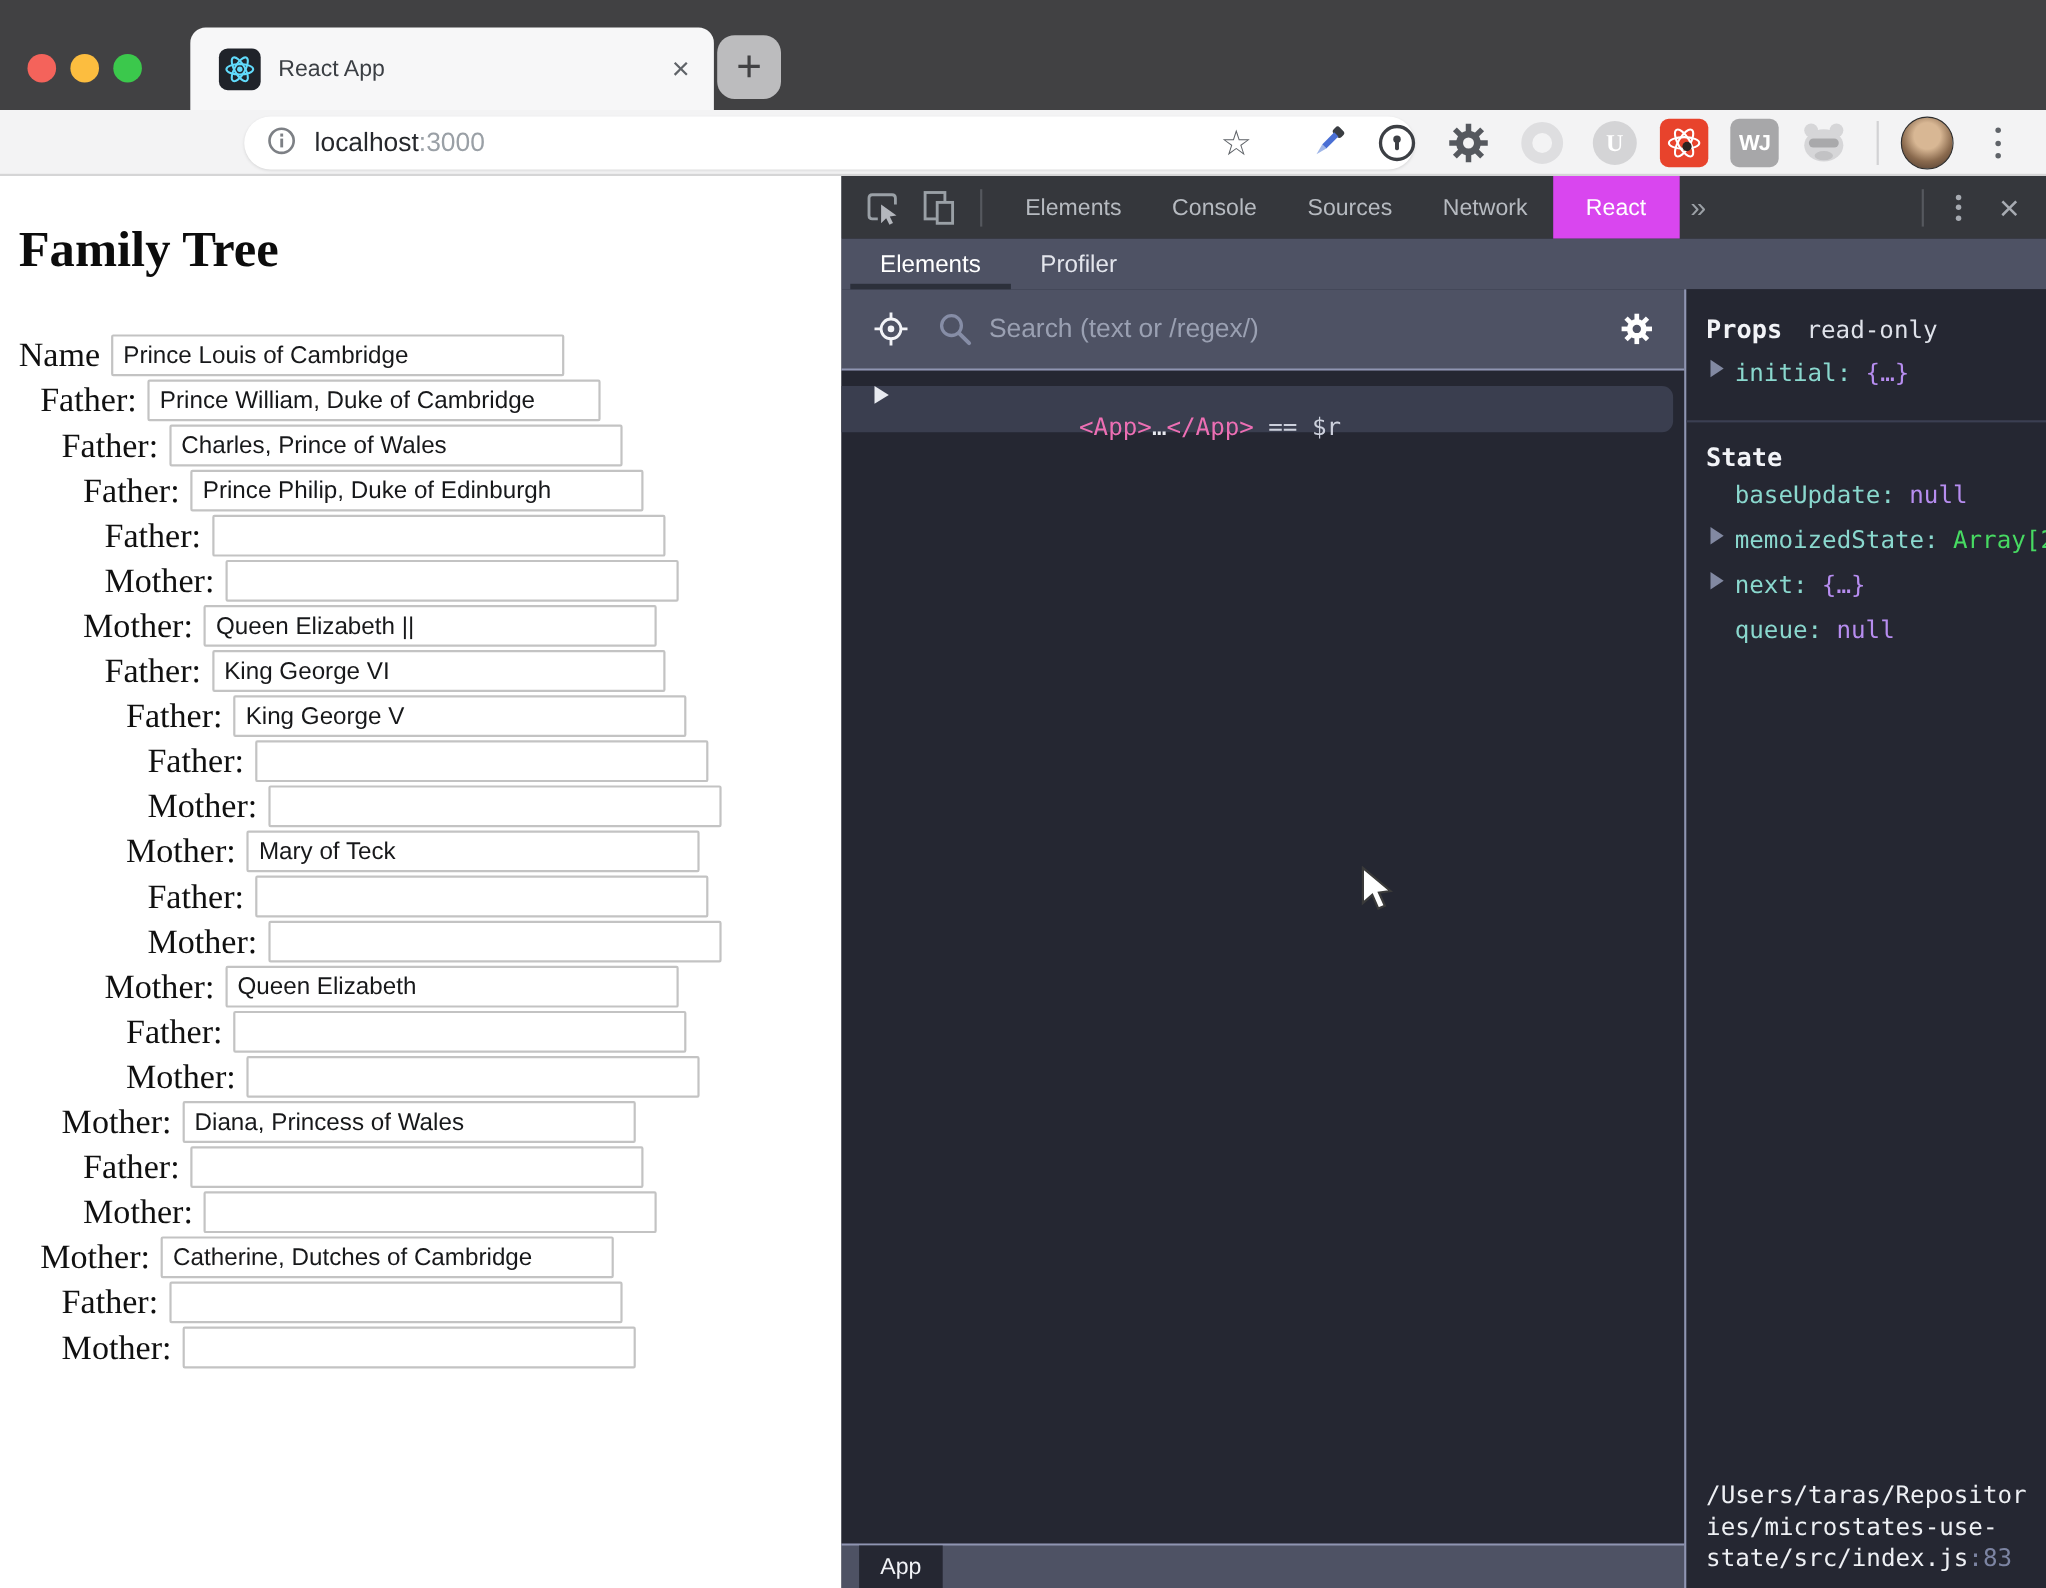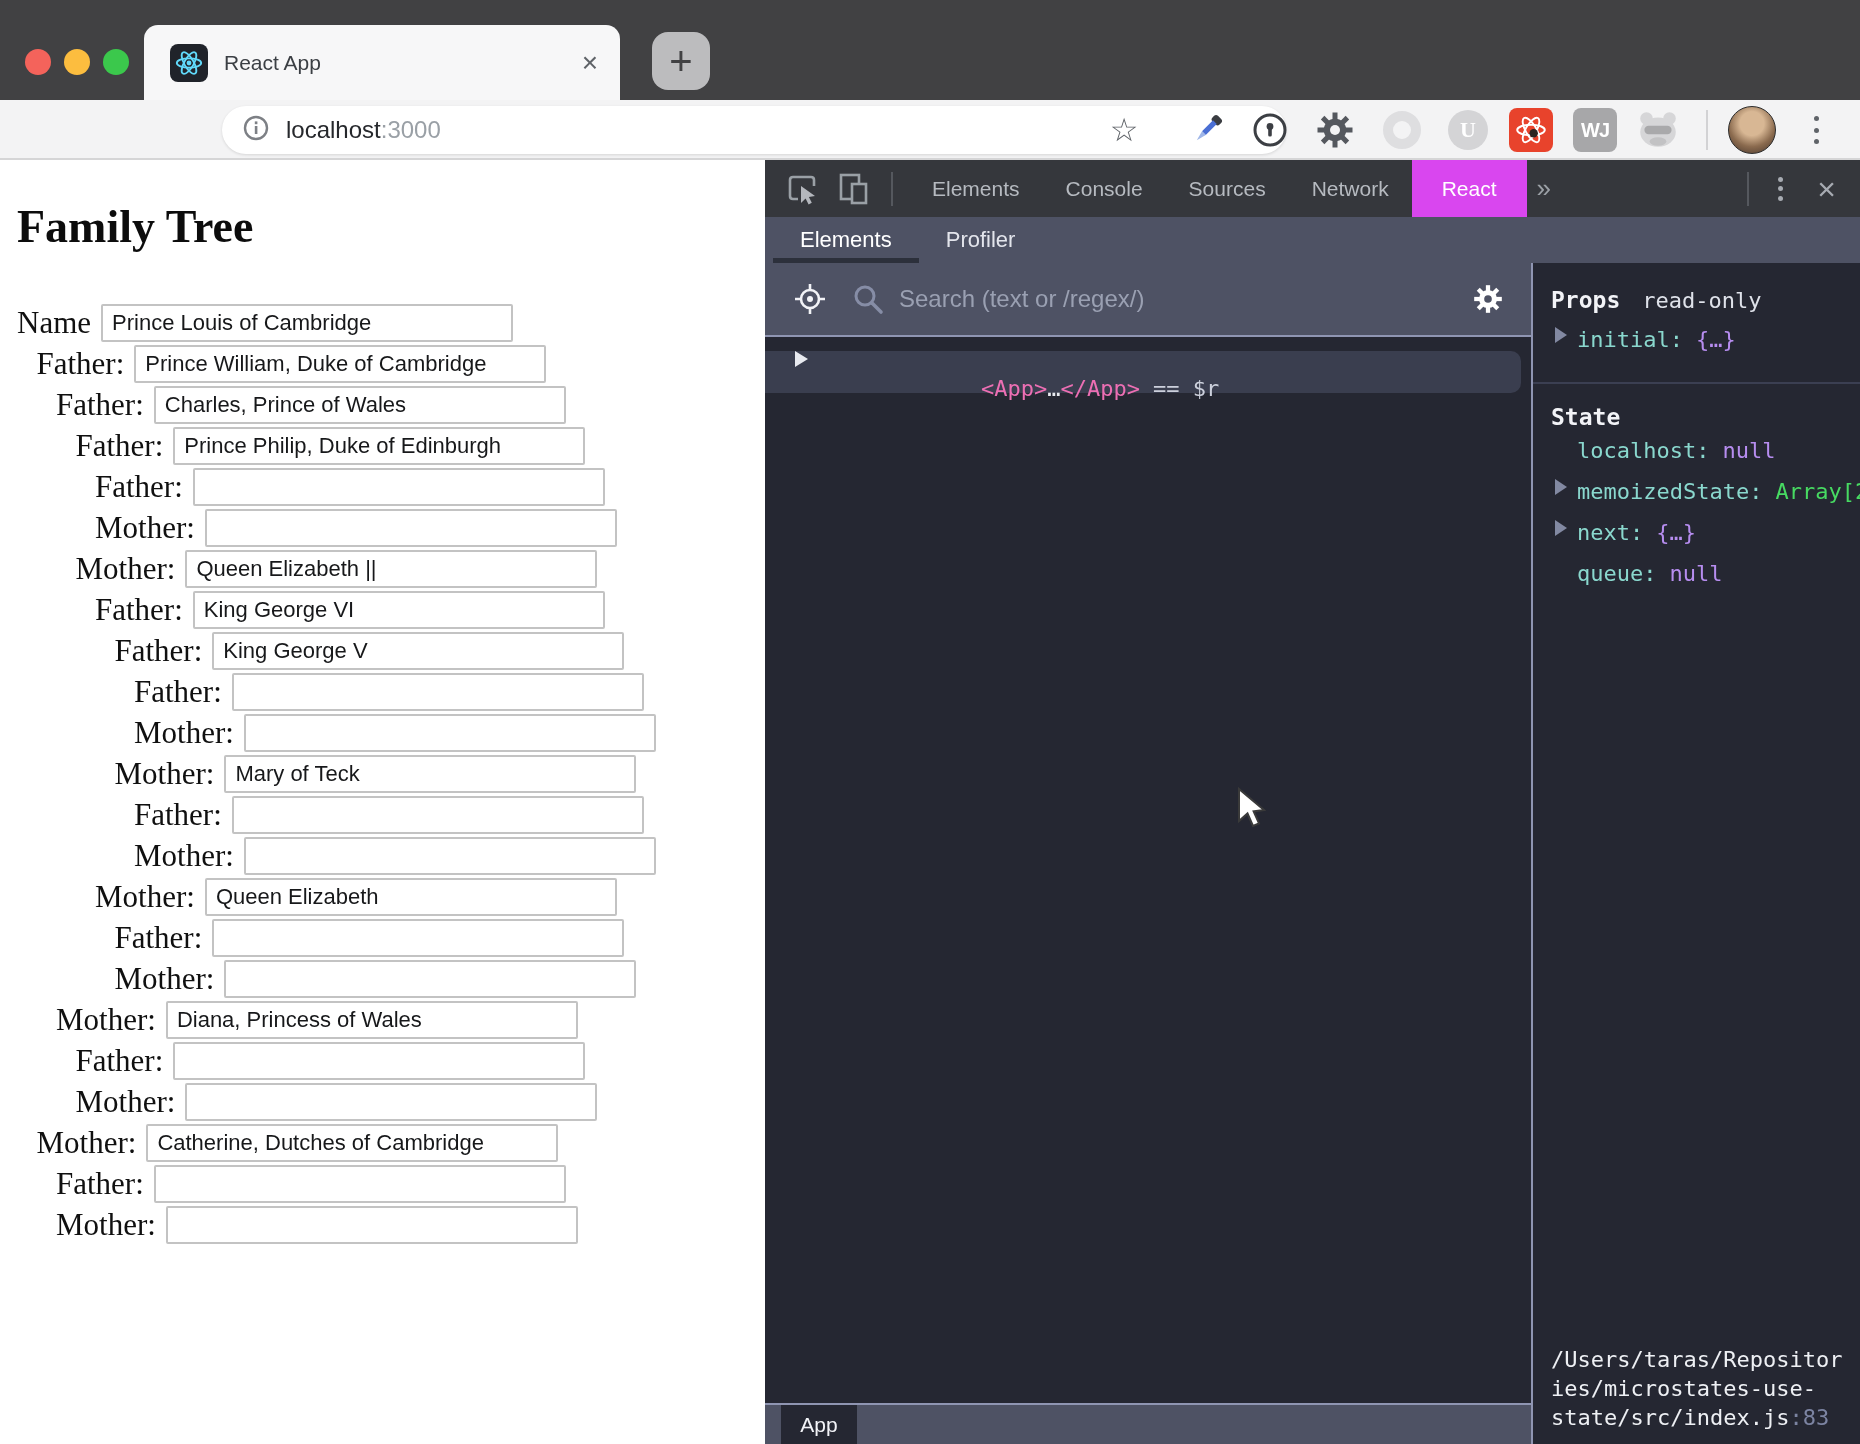--- a/index.html
+++ b/index.html
@@ -6,21 +6,21 @@
   html,body { width:1860px; height:1444px; overflow:hidden; background:#fff;
     font-family:"Liberation Sans", sans-serif; }
   body { position:relative; }
 
   
   .titlebar { position:absolute; left:0; top:0; width:1860px; height:100px; background:#414143; }
   .traffic { position:absolute; top:49px; width:26px; height:26px; border-radius:50%; }
   .t-red   { left:25px;  background:#f4635b; }
   .t-yel   { left:64px;  background:#fcbd3f; }
   .t-grn   { left:103px; background:#3bc84c; }
-  .tab { position:absolute; left:144px; top:25px; width:476px; height:75px; background:#f7f7f8;
+  .tab { position:absolute; left:173px; top:25px; width:476px; height:75px; background:#f7f7f8;
          border-radius:14px 14px 0 0; display:flex; align-items:center; }
   .favicon { width:38px; height:38px; margin-left:26px; background:#20232a; border-radius:8px;
              display:flex; align-items:center; justify-content:center; }
   .tab-title { margin-left:16px; font-size:21px; color:#3b3f44; }
   .tab-close { margin-left:auto; margin-right:22px; font-size:28px; color:#5f6368; line-height:1; }
   .newtab { position:absolute; left:652px; top:32px; width:58px; height:58px; border-radius:16px;
             background:#bcbcbe; display:flex; align-items:center; justify-content:center;
             font-size:40px; color:#414143; }
   .toolbar { position:absolute; left:0; top:100px; width:1860px; height:60px; background:#f3f3f4;
              border-bottom:2px solid #d5d5d6; }
@@ -454,21 +454,21 @@
         <span class="kv-key">initial:</span>
         <span class="kv-val v-object">{…}</span>
       </div>
       <div class="props-divider"></div>
       <div class="panel-head state-title">
         <span class="panel-title">State</span>
       </div>
       <div id="state-rows">
           <div class="kv-row">
             <span class="tri-box"></span>
-            <span class="kv-key">localhost:</span>
+            <span class="kv-key">baseUpdate:</span>
             <span class="kv-val v-null">null</span>
           </div>
           <div class="kv-row">
             <span class="tri-box">
               <span class="tri-gray"></span>
             </span>
             <span class="kv-key">memoizedState:</span>
             <span class="kv-val v-array">Array[2]</span>
           </div>
           <div class="kv-row">

